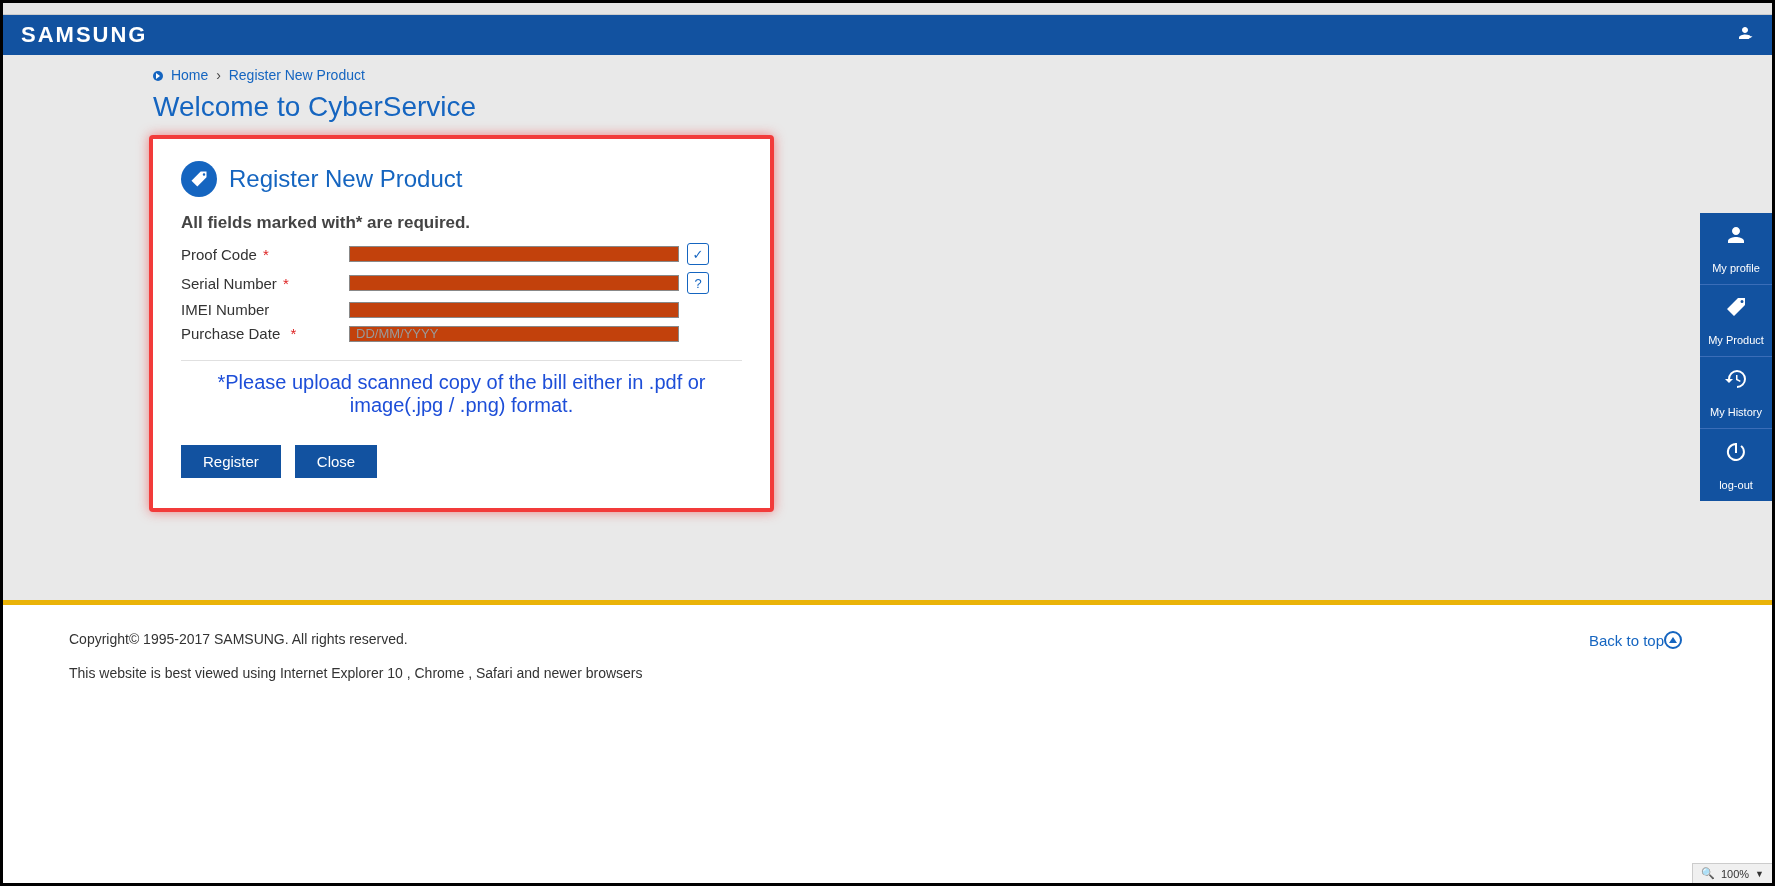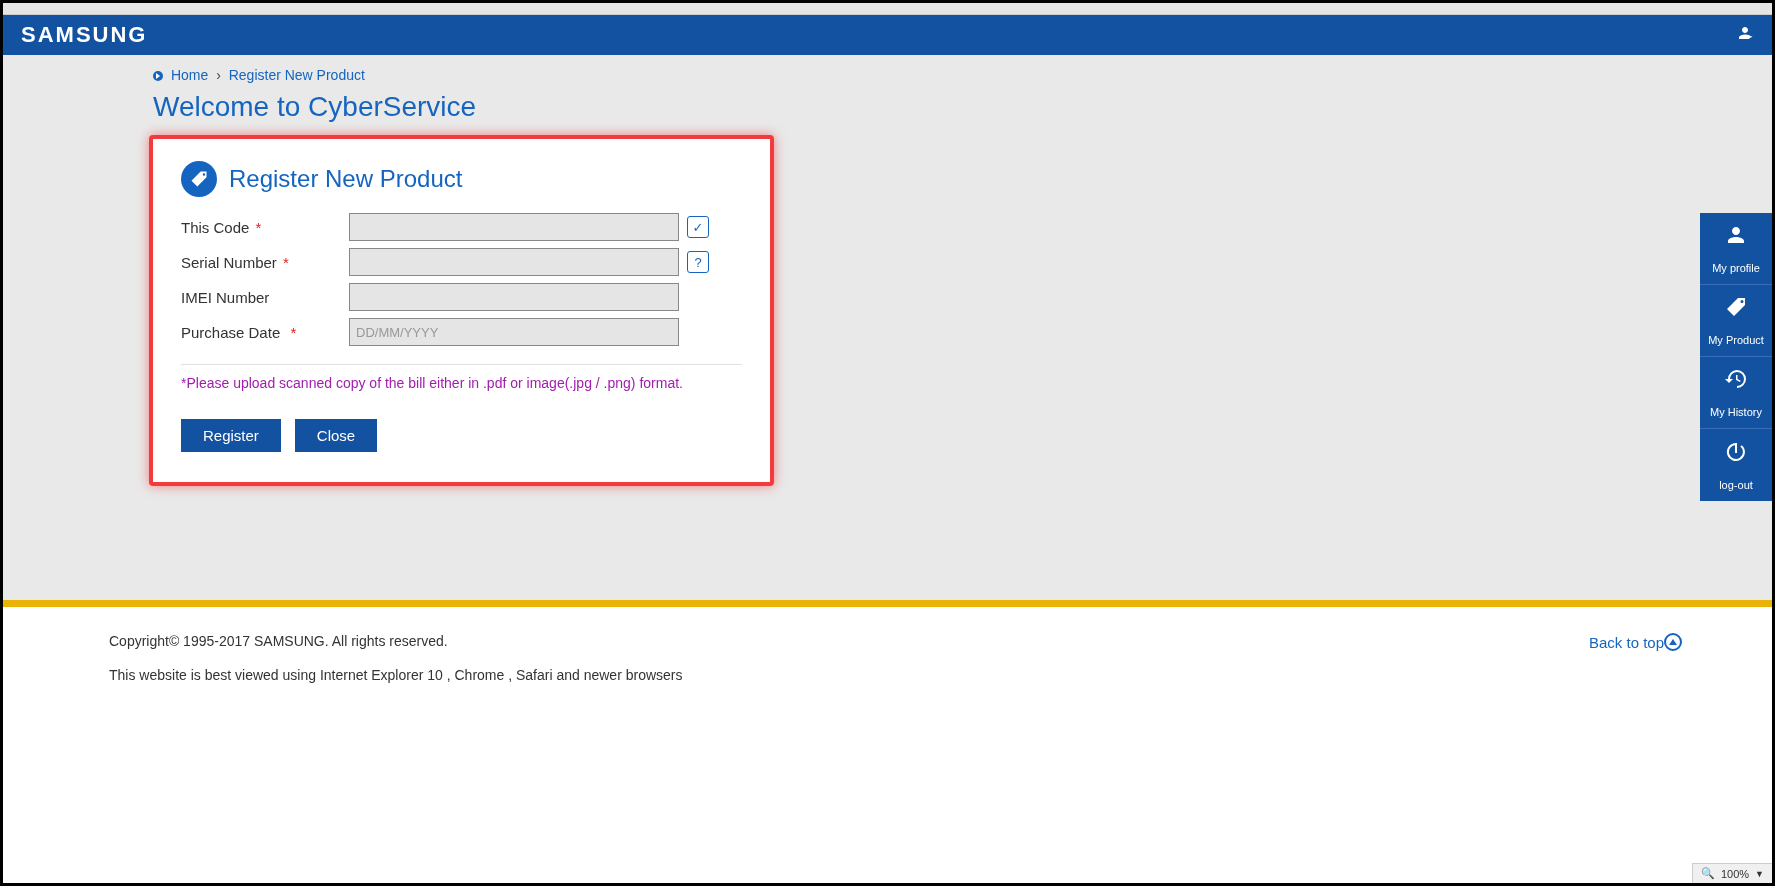--- a/index.html
+++ b/index.html
@@ -114,25 +114,25 @@
   margin-bottom: 7px;
 }
 .form-label {
   width: 168px;
   font-size: 15px;
   color: #333;
 }
 .form-label .req { color: #d22; margin-left: 2px; }
 .form-input {
   width: 330px;
-  height: 28px;
+  height: 16px;
   border: 1px solid #888;
   padding: 2px 6px;
   font-size: 13px;
-  background: #e5e5e5;
+  background: #c2410c;
 }
 .form-input::placeholder { color: #999; }
 .icon-btn {
   width: 22px; height: 22px;
   border: 1px solid #1565c0;
   border-radius: 3px;
   margin-left: 8px;
   display: flex;
   align-items: center;
   justify-content: center;
@@ -153,22 +153,23 @@
   align-items: center;
   gap: 5px;
 }
 .select-file-btn .clip { color: #1ba89e; }
 .divider {
   height: 1px;
   background: #e0e0e0;
   margin: 18px 0 10px 0;
 }
 .upload-note {
-  font-size: 14px;
-  color: #a21caf;
+  font-size: 20px;
+  color: #1d4ed8;
+  text-align: center;
 }
 .button-row {
   margin-top: 28px;
   display: flex;
   gap: 14px;
 }
 .btn {
   background: #1252a0;
   color: #fff;
   border: none;
@@ -194,24 +195,24 @@
   align-items: center;
   justify-content: center;
   font-size: 11px;
   cursor: pointer;
   gap: 15px;
 }
 .side-item:last-child { border-bottom: none; }
 .side-item svg { fill: #fff; width: 24px; height: 24px; }
 .footer {
   background: #fff;
-  padding: 26px 90px 20px 106px;
+  padding: 26px 90px 20px 66px;
   font-size: 14px;
   color: #333;
-  border-top: 7px solid #eab308;
+  border-top: 5px solid #eab308;
   position: relative;
 }
 .footer p { margin-bottom: 18px; }
 .back-to-top {
   position: absolute;
   right: 90px;
   top: 26px;
   color: #1565c0;
   font-size: 15px;
   cursor: pointer;
@@ -281,23 +282,24 @@
   <div class="panel">
     <div class="panel-header">
       <span class="circle-icon">
         <svg width="20" height="20" viewBox="0 0 24 24">
             <path d="M21 3h-7l-11 11 7 7 11-11V3zm-3 5a1.5 1.5 0 110-3 1.5 1.5 0 010 3z"></path>
           </svg>
       </span>
       <span class="panel-title">Register New Product</span>
     </div>
 
+    <div class="required-note">All fields marked with* are required.</div>
 
     <div class="form-row">
-      <label class="form-label"><span>This Code</span> <span class="req">*</span></label>
+      <label class="form-label"><span>Proof Code</span> <span class="req">*</span></label>
       <input class="form-input" type="text" value="" style="">
       <span class="icon-btn">✓</span>
     </div>
 
     <div class="form-row">
       <label class="form-label"><span>Serial Number</span> <span class="req">*</span></label>
       <input class="form-input" type="text" value="" style="">
       <span class="icon-btn">?</span>
     </div>
 

